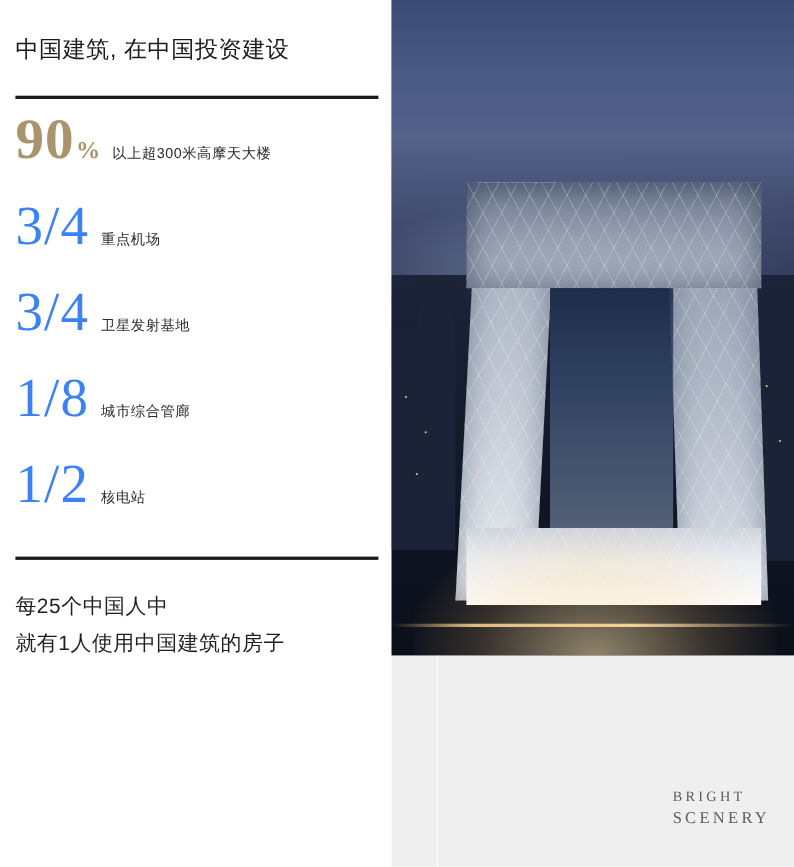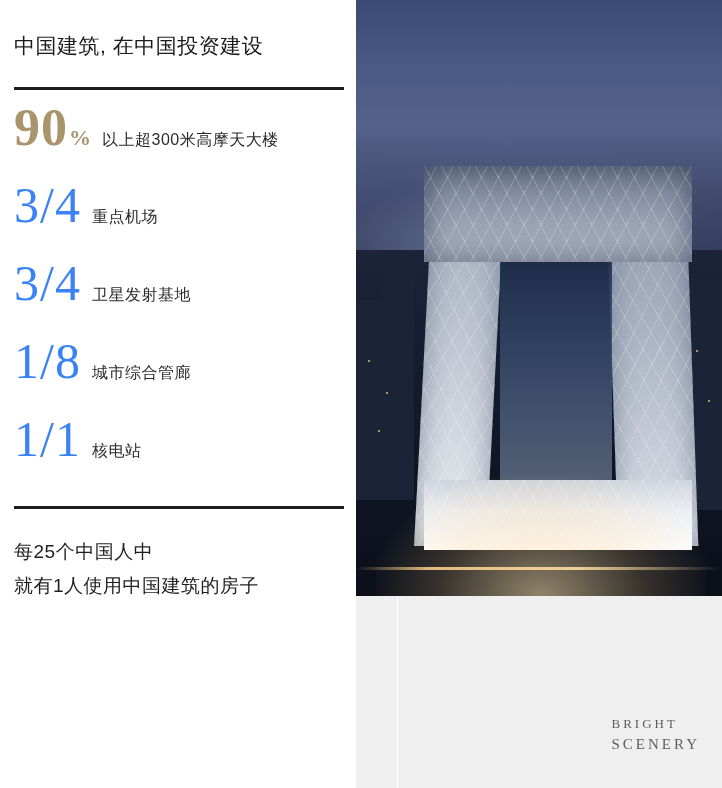--- a/index.html
+++ b/index.html
@@ -70,21 +70,21 @@
     font-weight: 700;
     color: #a9946c;
   }
   .stat-figure .pct {
     font-size: 22px;
     font-weight: 700;
     vertical-align: baseline;
     margin-left: 1px;
   }
   .stat-label {
-    font-size: 16px;
+    font-size: 13px;
     color: #2b2b2b;
     margin-left: 10px;
     letter-spacing: 0.5px;
     white-space: nowrap;
   }
 
   .rule-2 {
     width: 330px;
     height: 3px;
     background: #1c1c1c;
@@ -277,21 +277,21 @@
         <div class="stat-figure"><span>3/4</span><span class="pct"></span></div>
         <div class="stat-label">卫星发射基地</div>
       </div>
 
       <div class="stat-row">
         <div class="stat-figure"><span>1/8</span><span class="pct"></span></div>
         <div class="stat-label">城市综合管廊</div>
       </div>
 
       <div class="stat-row">
-        <div class="stat-figure"><span>1/1</span><span class="pct"></span></div>
+        <div class="stat-figure"><span>1/2</span><span class="pct"></span></div>
         <div class="stat-label">核电站</div>
       </div>
 
     </div>
 
     <div class="rule-2"></div>
 
     <div class="footnote">
       <div>每25个中国人中</div>
       <div>就有1人使用中国建筑的房子</div>

